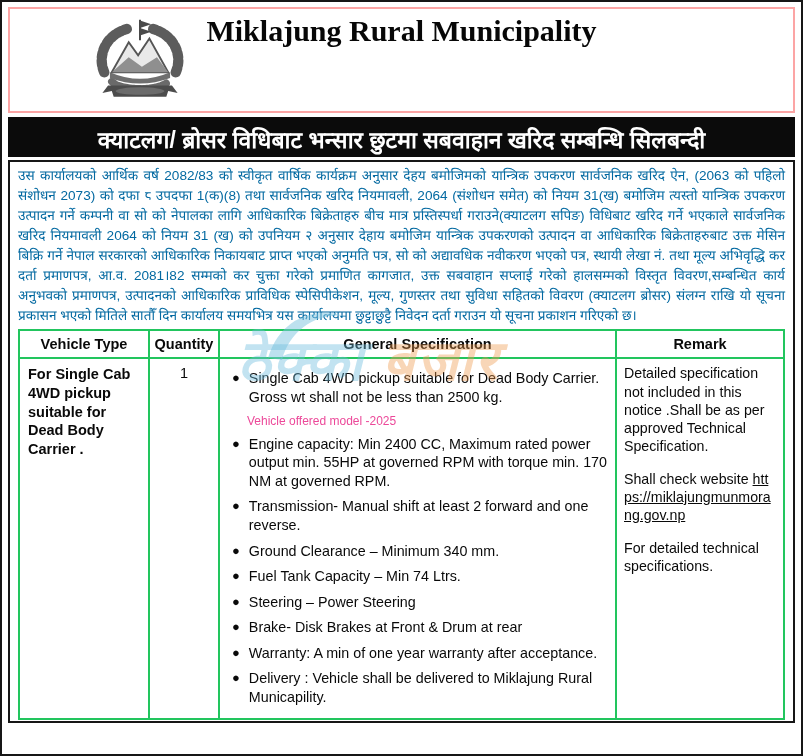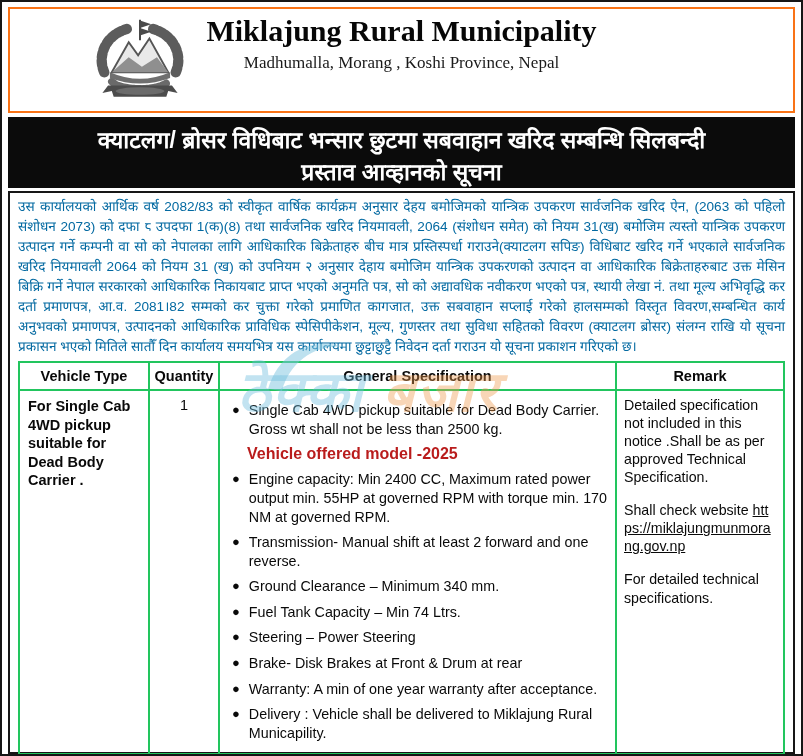--- a/index.html
+++ b/index.html
@@ -10,21 +10,21 @@
     width: 803px; height: 756px;
     background: #ffffff;
     border: 2px solid #161616;
     padding: 5px 6px;
     overflow: hidden;
     position: relative;
   }
 
   
   .header-box {
-    border: 2px solid #f97316;
+    border: 2px solid #fca5a5;
     height: 106px;
     position: relative;
     margin-bottom: 4px;
     background: #fff;
   }
   .emblem { position: absolute; left: 72px; top: 5px; width: 116px; height: 94px; }
   .header-titles { text-align: center; padding-top: 5px; font-family: "Liberation Serif", serif; }
   .header-title    { font-size: 30px; font-weight: bold; color: #070707; line-height: 1.15; }
   .header-subtitle { font-size: 29px; font-weight: bold; color: #070707; line-height: 1.15; margin-top: 2px; }
   .header-address  { font-size: 17px; color: #1a1a1a; margin-top: 4px; }
@@ -70,21 +70,21 @@
   .col-spec     { width: auto; }
   .col-remark   { width: 168px; }
 
   .vehicle-cell { font-size: 14.5px; font-weight: bold; padding: 6px 8px; line-height: 1.28; color: #090909; }
   .qty-cell     { font-size: 14.5px; text-align: center; padding: 6px 2px; color: #090909; }
   .spec-cell    { padding: 3px 8px 4px 12px; }
   .remark-cell  { font-size: 14.2px; padding: 5px 7px; line-height: 1.27; color: #090909; }
 
   .bullet { display: flex; gap: 9px; margin: 7px 0; font-size: 14.3px; line-height: 1.3; color: #090909; }
   .bullet .dot { flex: 0 0 auto; font-size: 13px; line-height: 1.4; }
-  .model-note { font-size: 16px; margin: 6px 0 6px 15px; color: #b91c1c; font-weight: bold; }
+  .model-note { font-size: 12px; margin: 6px 0 6px 15px; color: #ec4899; }
 
   .remark-para { margin-bottom: 15px; }
   .remark-link { text-decoration: underline; word-break: break-all; color: #090909; }
   .remark-para:last-child { margin-bottom: 7px; }
 
   
   .watermark {
     position: absolute;
     left: 228px; top: 158px;
     pointer-events: none;
@@ -115,27 +115,25 @@
       <path d="M30,62 L48,30 L58,44 L70,26 L90,62 Z" fill="#e9e9e9" stroke="#555" stroke-width="2"></path>
       <path d="M30,62 L48,46 L62,56 L78,46 L90,62 Z" fill="#8f8f8f"></path>
 
       <path d="M28,62 Q60,76 92,62 L92,68 Q60,80 28,68 Z" fill="#6f6f6f"></path>
 
       <path d="M26,76 L94,76 L100,84 L90,82 L88,88 L32,88 L30,82 L20,84 Z" fill="#4c4c4c"></path>
       <ellipse cx="60" cy="82" rx="26" ry="4" fill="#6b6b6b"></ellipse>
     </svg>
     <div class="header-titles">
       <div class="header-title">Miklajung Rural Municipality</div>
-      <div class="header-address">Madhumalla, Morang , Koshi Province, Nepal</div>
     </div>
   </div>
 
   <div class="banner">
     <div class="banner-line">क्याटलग/ ब्रोसर विधिबाट भन्सार छुटमा सबवाहान खरिद सम्बन्धि सिलबन्दी</div>
-    <div class="banner-line">प्रस्ताव आव्हानको सूचना</div>
   </div>
 
   <div class="main-box">
 
 
     <div class="notice-paragraph">उस कार्यालयको आर्थिक वर्ष 2082/83 को स्वीकृत वार्षिक कार्यक्रम अनुसार देहय बमोजिमको यान्त्रिक उपकरण सार्वजनिक खरिद ऐन, (2063 को पहिलो संशोधन 2073) को दफा ८ उपदफा 1(क)(8) तथा सार्वजनिक खरिद नियमावली, 2064 (संशोधन समेत) को नियम 31(ख) बमोजिम त्यस्तो यान्त्रिक उपकरण उत्पादन गर्ने कम्पनी वा सो को नेपालका लागि आधिकारिक बिक्रेताहरु बीच मात्र प्रस्तिस्पर्धा गराउने(क्याटलग सपिङ) विधिबाट खरिद गर्ने भएकाले सार्वजनिक खरिद नियमावली 2064 को नियम 31 (ख) को उपनियम २ अनुसार देहाय बमोजिम यान्त्रिक उपकरणको उत्पादन वा आधिकारिक बिक्रेताहरुबाट उक्त मेसिन बिक्रि गर्ने नेपाल सरकारको आधिकारिक निकायबाट प्राप्त भएको अनुमति पत्र, सो को अद्यावधिक नवीकरण भएको पत्र, स्थायी लेखा नं. तथा मूल्य अभिवृद्धि कर दर्ता प्रमाणपत्र, आ.व. 2081।82 सम्मको कर चुक्ता गरेको प्रमाणित कागजात, उक्त सबवाहान सप्लाई गरेको हालसम्मको विस्तृत विवरण,सम्बन्धित कार्य अनुभवको प्रमाणपत्र, उत्पादनको आधिकारिक प्राविधिक स्पेसिपीकेशन, मूल्य, गुणस्तर तथा सुविधा सहितको विवरण (क्याटलग ब्रोसर) संलग्न राखि यो सूचना प्रकासन भएको मितिले सातौँ दिन कार्यालय समयभित्र यस कार्यालयमा छुट्टाछुट्टै निवेदन दर्ता गराउन  यो सूचना प्रकाशन गरिएको छ।</div>
 
     <div class="watermark">
       <svg class="wm-swoosh" width="90" height="70" viewBox="0 0 90 70" aria-hidden="true">
         <path d="M8,60 C20,20 55,8 85,18 C60,14 30,30 22,62 Z" fill="#7ec4e0"></path>

